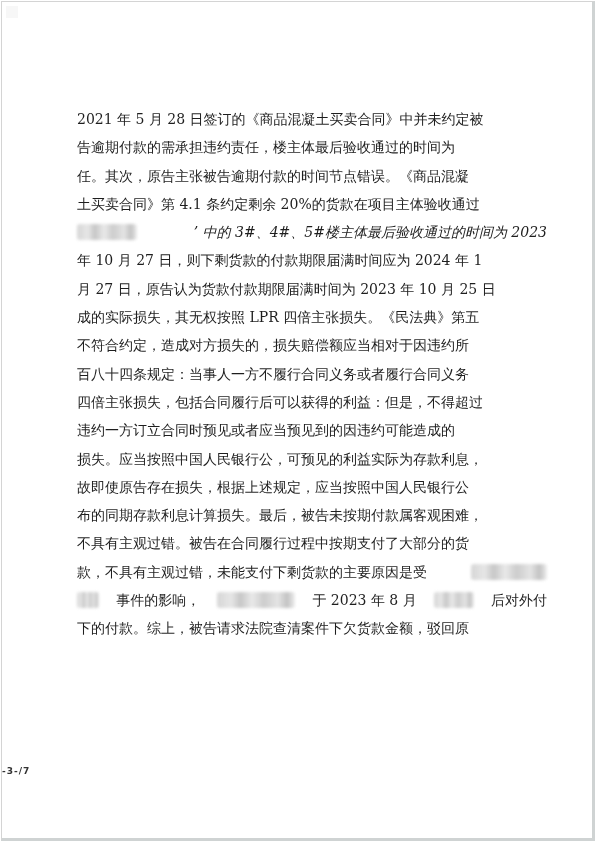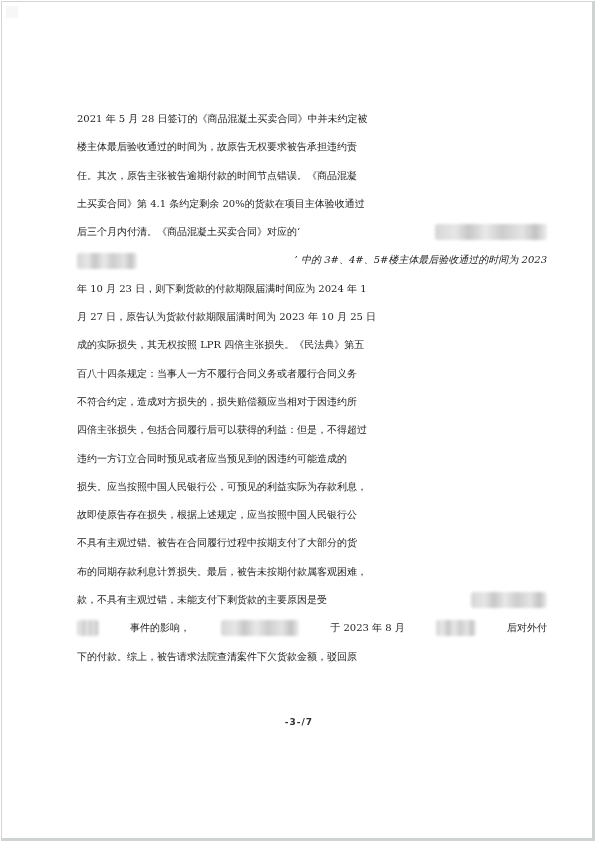--- a/index.html
+++ b/index.html
@@ -37,21 +37,21 @@
     }
     .body-text {
       position: absolute;
       left: 75px;
       top: 103px;
       width: 470px;
     }
     .line {
       height: 28.3px;
       line-height: 28.3px;
-      font-size: 10px;
+      font-size: 14px;
       color: #1e1e1e;
       white-space: nowrap;
       display: flex;
       justify-content: space-between;
       align-items: center;
     }
     .seg {
       display: inline-block;
       letter-spacing: 0;
     }
@@ -61,88 +61,83 @@
       vertical-align: middle;
       background: linear-gradient(90deg, #cfcfcf 0%, #e3e3e3 18%, #bdbdbd 30%, #e6e6e6 45%, #c4c4c4 60%, #e0e0e0 78%, #b8b8b8 90%, #ececec 100%);
       filter: blur(1.5px);
       opacity: 0.85;
       border-radius: 3px;
     }
     .footer {
       position: absolute;
       left: 0;
       width: 594px;
-      top: 715px;
-      text-align: center;
+      top: 764px;
       font-family: "DejaVu Sans", "Liberation Sans", sans-serif;
       font-size: 9px;
       font-weight: bold;
       color: #333333;
       letter-spacing: 1px;
     }
   </style>
 </head>
 <body>
 
 <div class="page">
   <div class="corner-mark"></div>
 
   <div class="body-text">
     <div class="line">
         <span class="seg">2021 年 5 月 28 日签订的《商品混凝土买卖合同》中并未约定被</span>
       </div>
     <div class="line">
-        <span class="seg">楼主体最后验收通过的时间为，故原告无权要求被告承担违约责</span>
+        <span class="seg">告逾期付款的需承担违约责任，楼主体最后验收通过的时间为</span>
       </div>
     <div class="line">
         <span class="seg">任。其次，原告主张被告逾期付款的时间节点错误。《商品混凝</span>
       </div>
     <div class="line">
         <span class="seg">土买卖合同》第 4.1 条约定剩余 20%的货款在项目主体验收通过</span>
       </div>
     <div class="line">
-      <span class="seg">后三个月内付清。《商品混凝土买卖合同》对应的‘</span>
-      <span class="redact" style="width:112px;"></span>
-    </div>
-    <div class="line">
       <span class="redact" style="width:60px;"></span>
       <span class="seg" style="margin-left:4px;font-style:italic;">’ 中的 3#、4#、5#楼主体最后验收通过的时间为 2023</span>
     </div>
     <div class="line">
-        <span class="seg">年 10 月 23 日，则下剩货款的付款期限届满时间应为 2024 年 1</span>
+        <span class="seg">年 10 月 27 日，则下剩货款的付款期限届满时间应为 2024 年 1</span>
       </div>
     <div class="line">
         <span class="seg">月 27 日，原告认为货款付款期限届满时间为 2023 年 10 月 25 日</span>
       </div>
     <div class="line">
         <span class="seg">成的实际损失，其无权按照 LPR 四倍主张损失。《民法典》第五</span>
       </div>
     <div class="line">
-        <span class="seg">百八十四条规定：当事人一方不履行合同义务或者履行合同义务</span>
+        <span class="seg">不符合约定，造成对方损失的，损失赔偿额应当相对于因违约所</span>
       </div>
     <div class="line">
-        <span class="seg">不符合约定，造成对方损失的，损失赔偿额应当相对于因违约所</span>
+        <span class="seg">百八十四条规定：当事人一方不履行合同义务或者履行合同义务</span>
       </div>
     <div class="line">
         <span class="seg">四倍主张损失，包括合同履行后可以获得的利益：但是，不得超过</span>
       </div>
     <div class="line">
         <span class="seg">违约一方订立合同时预见或者应当预见到的因违约可能造成的</span>
       </div>
     <div class="line">
         <span class="seg">损失。应当按照中国人民银行公，可预见的利益实际为存款利息，</span>
       </div>
     <div class="line">
         <span class="seg">故即使原告存在损失，根据上述规定，应当按照中国人民银行公</span>
       </div>
     <div class="line">
-        <span class="seg">不具有主观过错。被告在合同履行过程中按期支付了大部分的货</span>
+        <span class="seg">布的同期存款利息计算损失。最后，被告未按期付款属客观困难，</span>
       </div>
     <div class="line">
-        <span class="seg">布的同期存款利息计算损失。最后，被告未按期付款属客观困难，</span>
+        <span class="seg">不具有主观过错。被告在合同履行过程中按期支付了大部分的货</span>
       </div>
     <div class="line">
       <span class="seg">款，不具有主观过错，未能支付下剩货款的主要原因是受</span>
       <span class="redact" style="width:76px;"></span>
     </div>
     <div class="line">
       <span class="redact" style="width:22px;"></span>
       <span class="seg">事件的影响，</span>
       <span class="redact" style="width:78px;"></span>
       <span class="seg">于 2023 年 8 月</span>

